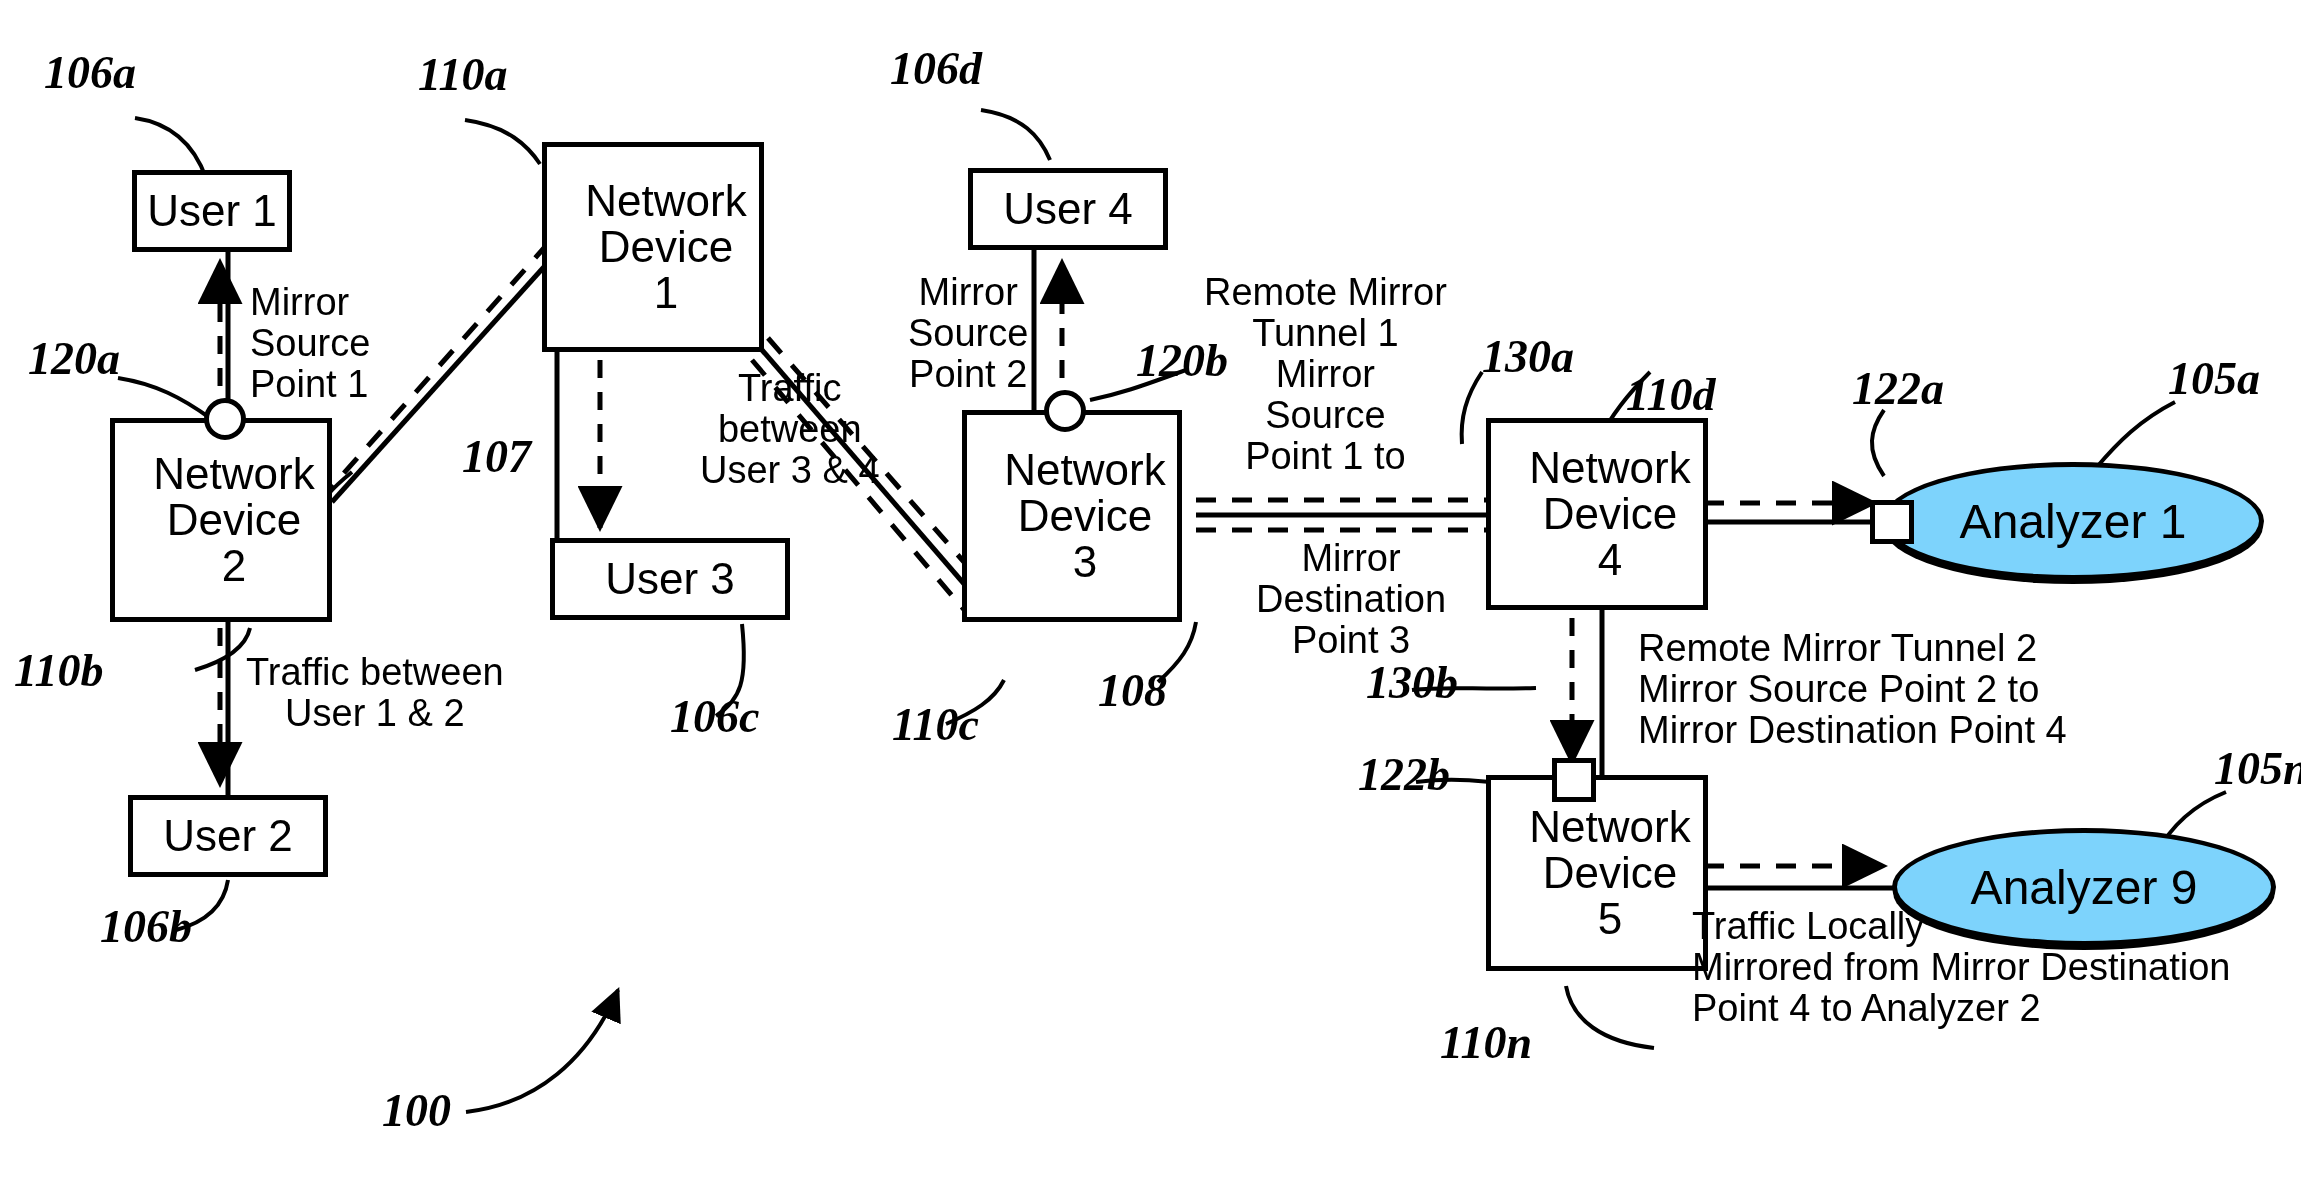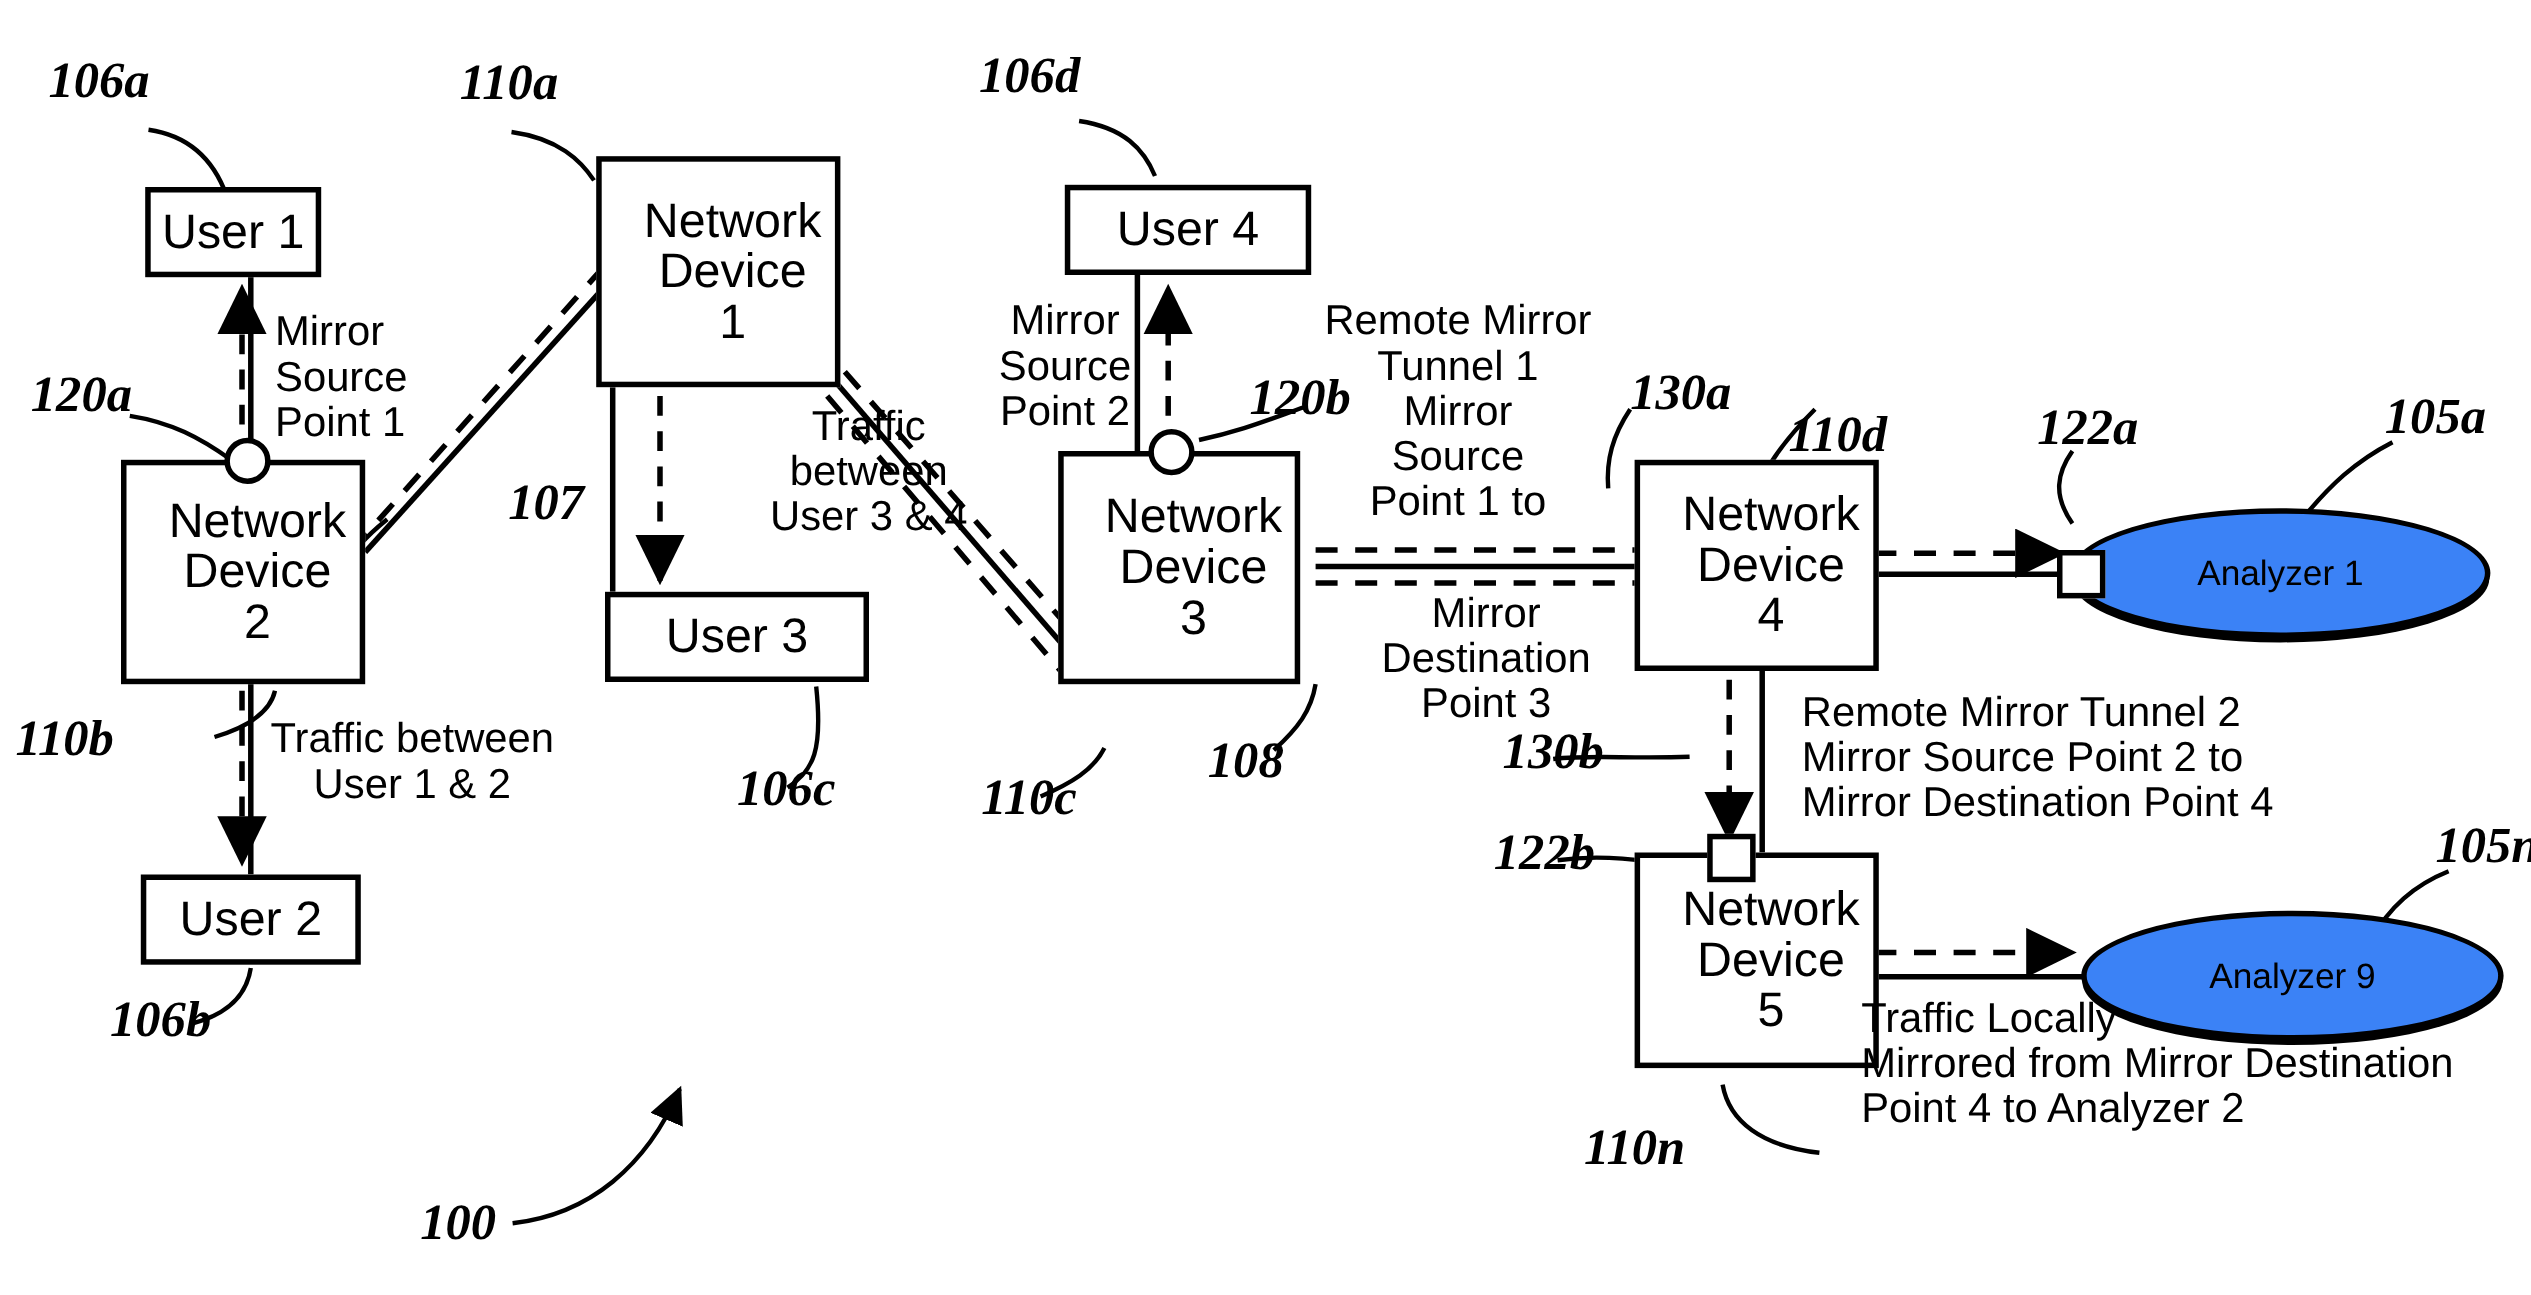--- a/index.html
+++ b/index.html
@@ -48,25 +48,25 @@
   .node.device {
     font-size: 44px;
     padding-left: 26px;
   }
   
   .analyzer {
     position: absolute;
     box-sizing: border-box;
     border: 5px solid #000;
     border-radius: 50%;
-    background: #3b82f6;
+    background: #7dd3fc;
     display: flex;
     align-items: center;
     justify-content: center;
-    font-size: 32px;
+    font-size: 48px;
     color: #000;
     z-index: 6;
     box-shadow: 0 5px 0 -1px #000;
   }
   
   .ref {
     position: absolute;
     font-family: "Liberation Serif", serif;
     font-style: italic;
     font-weight: bold;
@@ -206,21 +206,21 @@
   <div class="node device" style="left:542px; top:142px; width:222px; height:210px;">
     <span class="ln">Network</span>
     <span class="ln">Device</span>
     <span class="ln">1</span>
   </div>
 
   <div class="node user" style="left:550px; top:538px; width:240px; height:82px;">
     <span class="ln">User 3</span>
   </div>
 
-  <div class="node user" style="left:968px; top:168px; width:224px; height:82px;">
+  <div class="node user" style="left:968px; top:168px; width:200px; height:82px;">
     <span class="ln">User 4</span>
   </div>
 
   <div class="node device" style="left:962px; top:410px; width:220px; height:212px;">
     <span class="ln">Network</span>
     <span class="ln">Device</span>
     <span class="ln">3</span>
   </div>
 
   <div class="node device" style="left:1486px; top:418px; width:222px; height:192px;">

